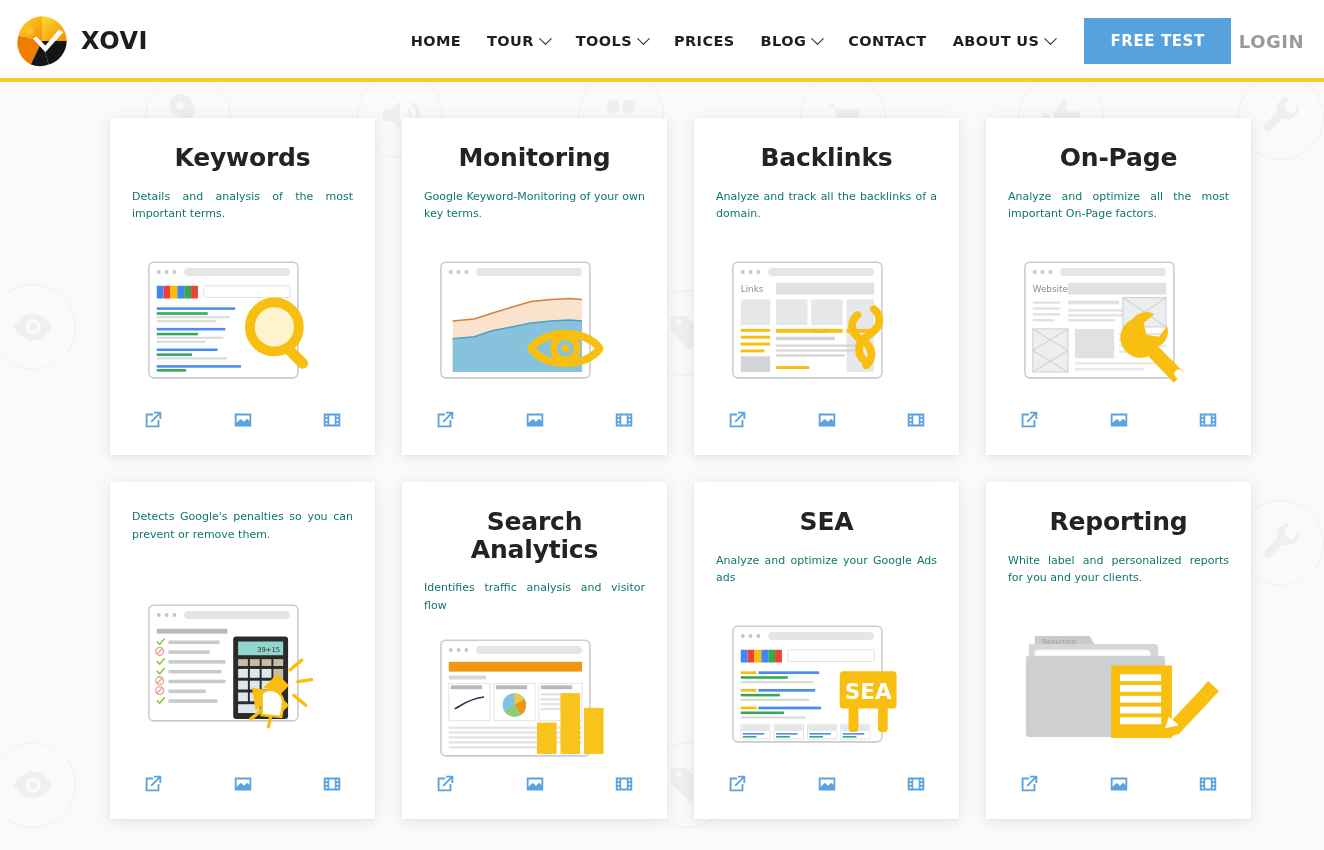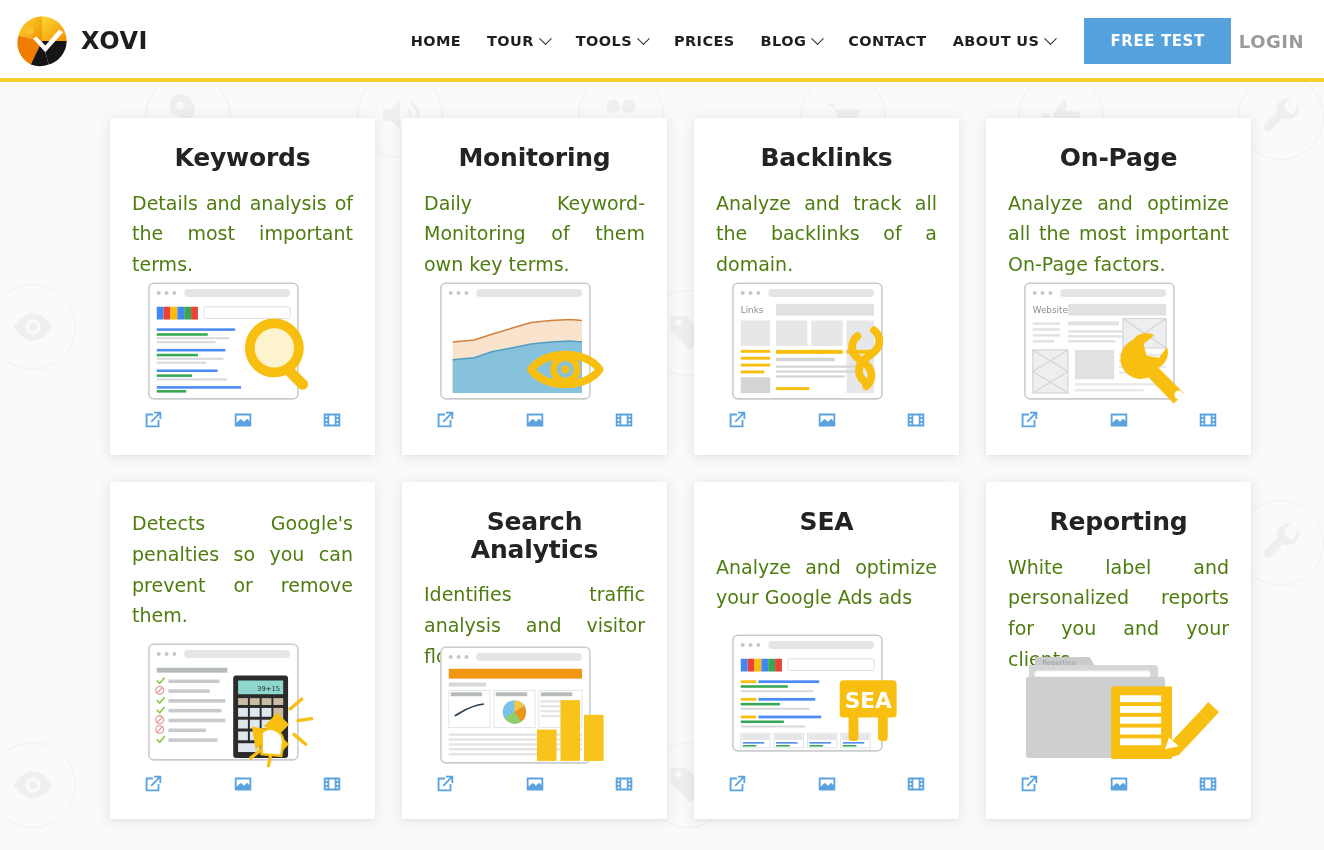--- a/index.html
+++ b/index.html
@@ -137,23 +137,23 @@
   .card-title {
     text-align: center;
     font-size: 25px;
     font-weight: 700;
     color: #232323;
     letter-spacing: -0.2px;
     line-height: 1.1;
     margin-bottom: 16px;
   }
   .card-desc {
-    font-size: 19px;
+    font-size: 11px;
     line-height: 1.62;
-    color: #4d7c0f;
+    color: #0f766e;
     text-align: justify;
     text-align-last: left;
     min-height: 44px;
   }
   .card-art {
     flex: 1;
     display: flex;
     align-items: center;
     justify-content: center;
     padding-top: 6px;
@@ -347,21 +347,21 @@
         <span class="act-icon">
             <svg viewBox="0 0 24 24">
               <path d="M3 5h18v14H3zm2 2v2h2V7zm0 4v2h2v-2zm0 4v2h2v-2zm12-8v2h2V7zm0 4v2h2v-2zm0 4v2h2v-2zM9 7v10h6V7z"></path>
             </svg>
           </span>
       </div>
     </div>
 
     <div class="card">
       <div class="card-title">Monitoring</div>
-      <div class="card-desc">Daily Keyword-Monitoring of them own key terms.</div>
+      <div class="card-desc">Google Keyword-Monitoring of your own key terms.</div>
       <div class="card-art">
         <svg viewBox="0 0 200 132">
           <rect x="4" y="4" width="152" height="118" rx="5" fill="#fff" stroke="#c9cbcd" stroke-width="1.6"></rect>
           <circle cx="14" cy="14" r="2" fill="#c4c6c8"></circle>
             <circle cx="22" cy="14" r="2" fill="#c4c6c8"></circle>
             <circle cx="30" cy="14" r="2" fill="#c4c6c8"></circle>
           <rect x="40" y="10" width="108" height="8" rx="4" fill="#e3e5e6"></rect>
           <path d="M16 64 L38 62 L56 56 L76 50 L96 44 L116 42 L136 41 L148 42 L148 116 L16 116 Z" fill="#fae3cd"></path>
           <path d="M16 64 L38 62 L56 56 L76 50 L96 44 L116 42 L136 41 L148 42" fill="none" stroke="#d4803c" stroke-width="1.6"></path>
           <path d="M16 82 L38 80 L56 74 L76 70 L96 66 L116 64 L136 63 L148 64 L148 116 L16 116 Z" fill="#87c2dd"></path>

